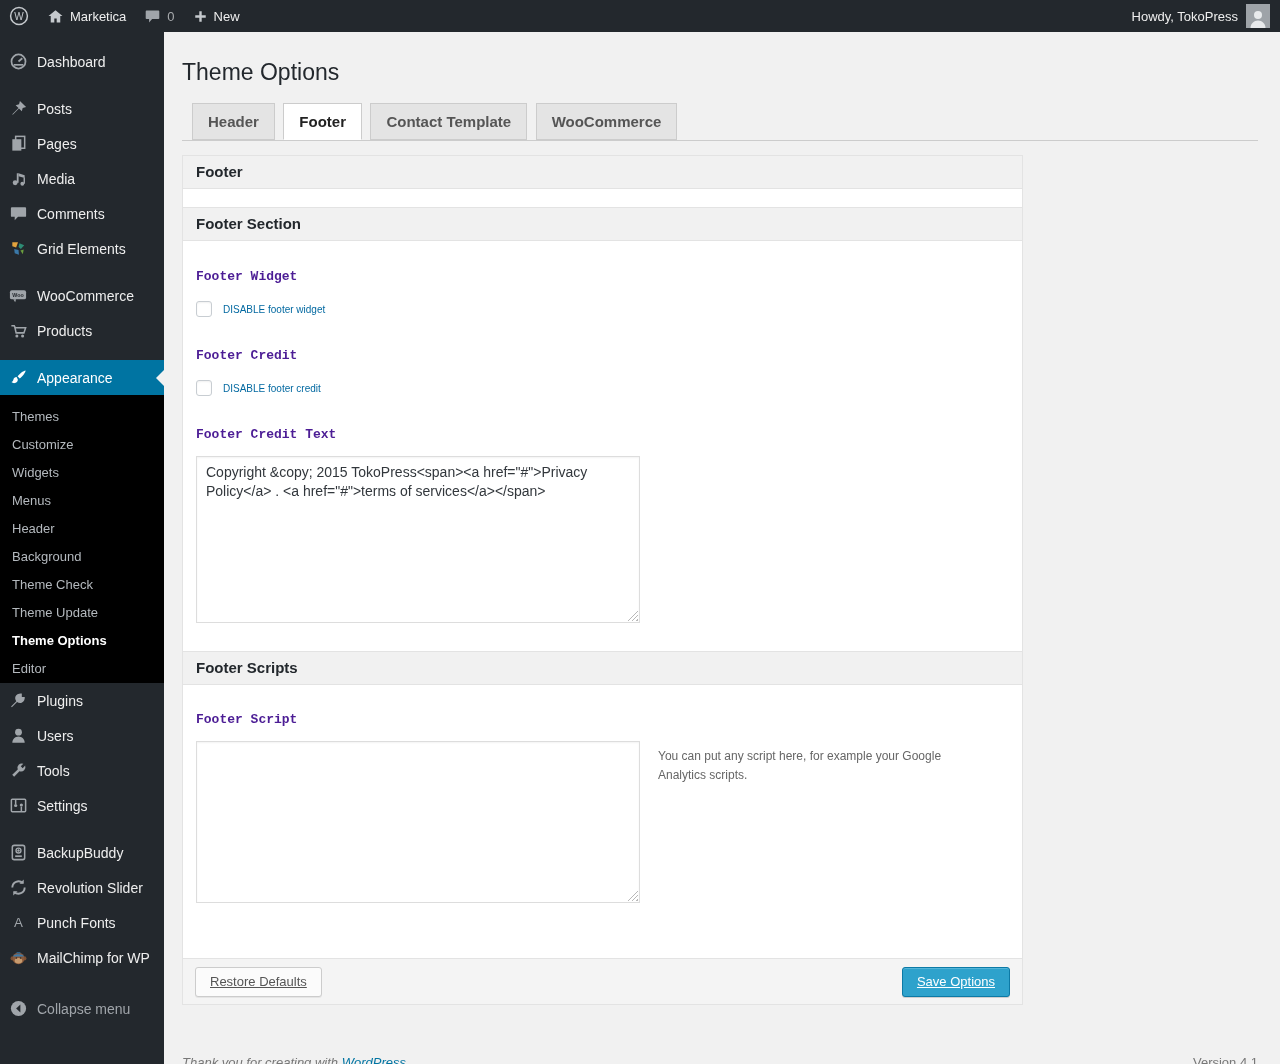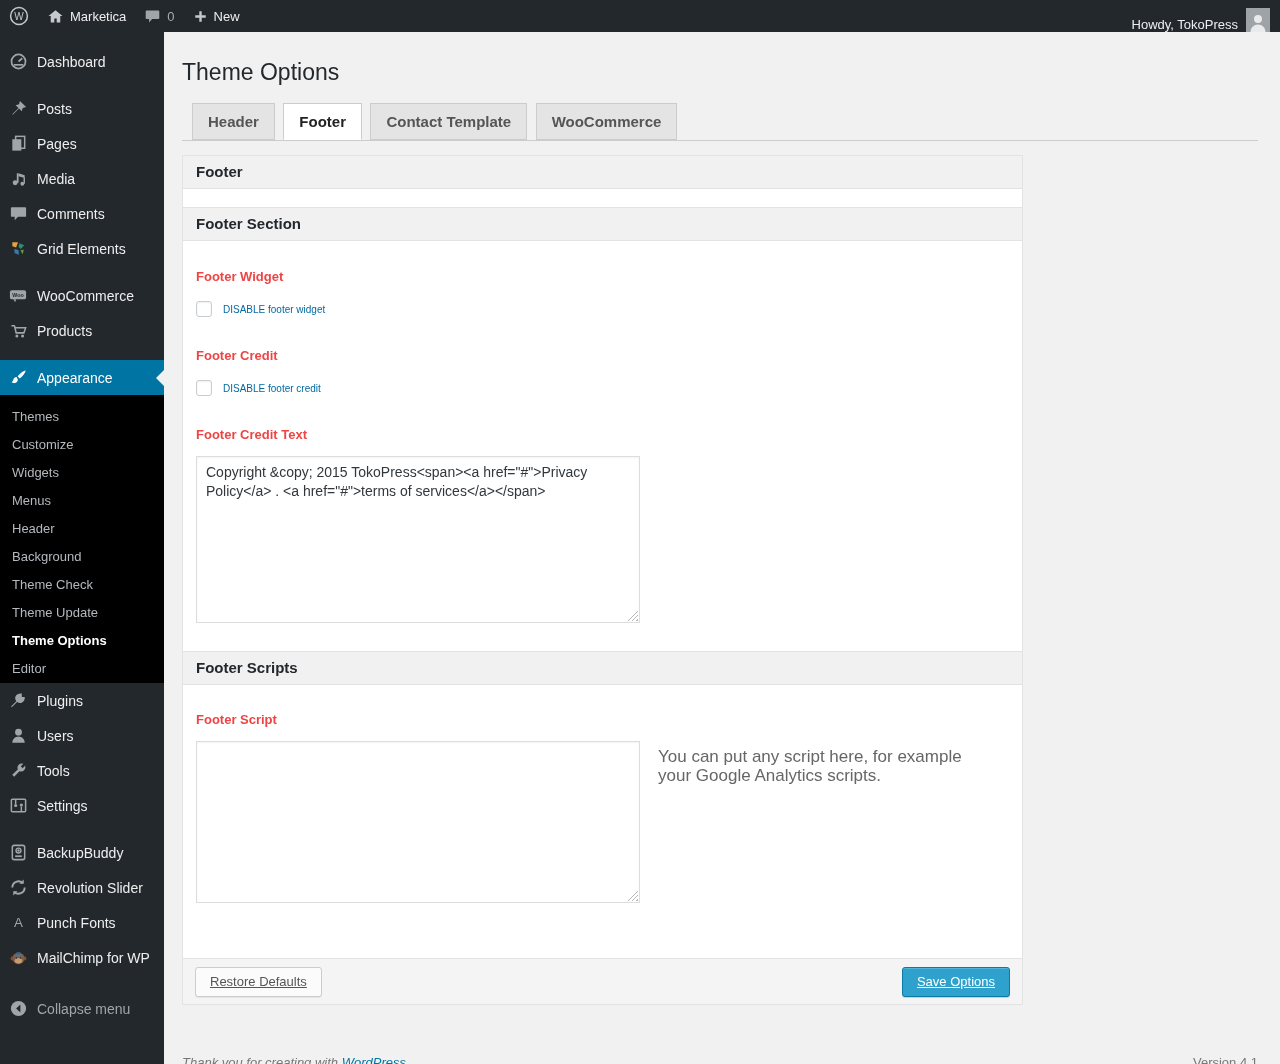--- a/index.html
+++ b/index.html
@@ -7,21 +7,21 @@
     font-family:"Liberation Sans", sans-serif; background:#f1f1f1; }
 
   
   .admin-bar { position:fixed; top:0; left:0; width:1280px; height:32px;
     background:#23282d; color:#eee; display:flex; align-items:center;
     font-size:13px; z-index:50; }
   .ab-left { display:flex; align-items:center; height:100%; }
   .ab-item { display:flex; align-items:center; gap:6px; padding:0 9px; height:100%;
     color:#eee; cursor:pointer; }
   .ab-item .num { color:#a7aaad; }
-  .ab-right { margin-left:auto; display:flex; align-items:flex-end; gap:8px;
+  .ab-right { margin-left:auto; display:flex; align-items:center; gap:8px;
     padding-right:10px; height:100%; cursor:pointer; }
   .avatar { width:24px; height:24px; background:#9ea3a8; display:flex;
     align-items:flex-end; justify-content:center; overflow:hidden; }
   .icon svg { display:block; }
 
   
   .sidebar { position:fixed; top:32px; left:0; width:164px; bottom:0;
     background:#23282d; color:#eee; font-size:14px; }
   .menu { list-style:none; padding-top:12px; }
   .menu-item { position:relative; display:flex; align-items:center; gap:9px;
@@ -51,38 +51,38 @@
   .tab.active { background:#fff; border-bottom:1px solid #fff; color:#222; }
 
   
   .panel { width:841px; margin-top:14px; background:#fff; border:1px solid #e3e3e3; }
   .section-head { background:#f1f1f1; border-top:1px solid #e3e3e3;
     border-bottom:1px solid #e3e3e3; padding:9px 13px; font-size:15px;
     font-weight:700; color:#23282d; line-height:14px; }
   .panel > .section-head:first-child { border-top:none; }
   .white-strip { height:18px; background:#fff; }
   .content { padding:0 13px; }
-  .field-label { font-size:13px; font-weight:700; color:#ef4444; }
+  .field-label { font-size:13px; font-weight:700; color:#4c1d95;font-family:Liberation Mono, monospace; }
   .cb-row { display:flex; align-items:center; gap:11px; margin-top:17px; cursor:pointer; }
   .cb-row input[type=checkbox] { appearance:none; -webkit-appearance:none;
     width:16px; height:16px; background:#fff; border:1px solid #c8cdd2;
     border-radius:3px; box-shadow:inset 0 1px 2px rgba(0,0,0,.06); cursor:pointer; }
   .cb-label { font-size:10px; color:#0369a1; }
   .ta-wrap { position:relative; display:inline-block; margin-top:14px; }
   textarea { width:444px; border:1px solid #ddd; background:#fff; resize:none;
     font-family:"Liberation Sans", sans-serif; font-size:14px; line-height:19px;
     color:#32373c; padding:6px 9px; box-shadow:inset 0 1px 2px rgba(0,0,0,.05);
     outline:none; display:block; }
   .ta-credit { height:167px; }
   .ta-script { height:162px; }
   .resize-grip { position:absolute; right:2px; bottom:2px; width:11px; height:11px;
     background:repeating-linear-gradient(135deg, transparent 0 2px, #b8b8b8 2px 3px);
     clip-path:polygon(100% 0, 100% 100%, 0 100%); cursor:nwse-resize; }
   .field-row { display:flex; align-items:flex-start; }
-  .help-text { font-size:17px; color:#666; width:312px; margin-left:18px;
+  .help-text { font-size:12px; color:#666; width:312px; margin-left:18px;
     margin-top:20px; line-height:19px; }
   .mt28 { margin-top:28px; }
   .mt31 { margin-top:31px; }
   .mt27 { margin-top:27px; }
   .spacer55 { height:55px; }
   .spacer24 { height:24px; }
 
   .action-bar { background:#f4f4f4; border-top:1px solid #e3e3e3; padding:8px 12px;
     display:flex; align-items:center; justify-content:space-between; height:46px; }
   .btn { font-family:"Liberation Sans", sans-serif; font-size:13px; line-height:16px;

